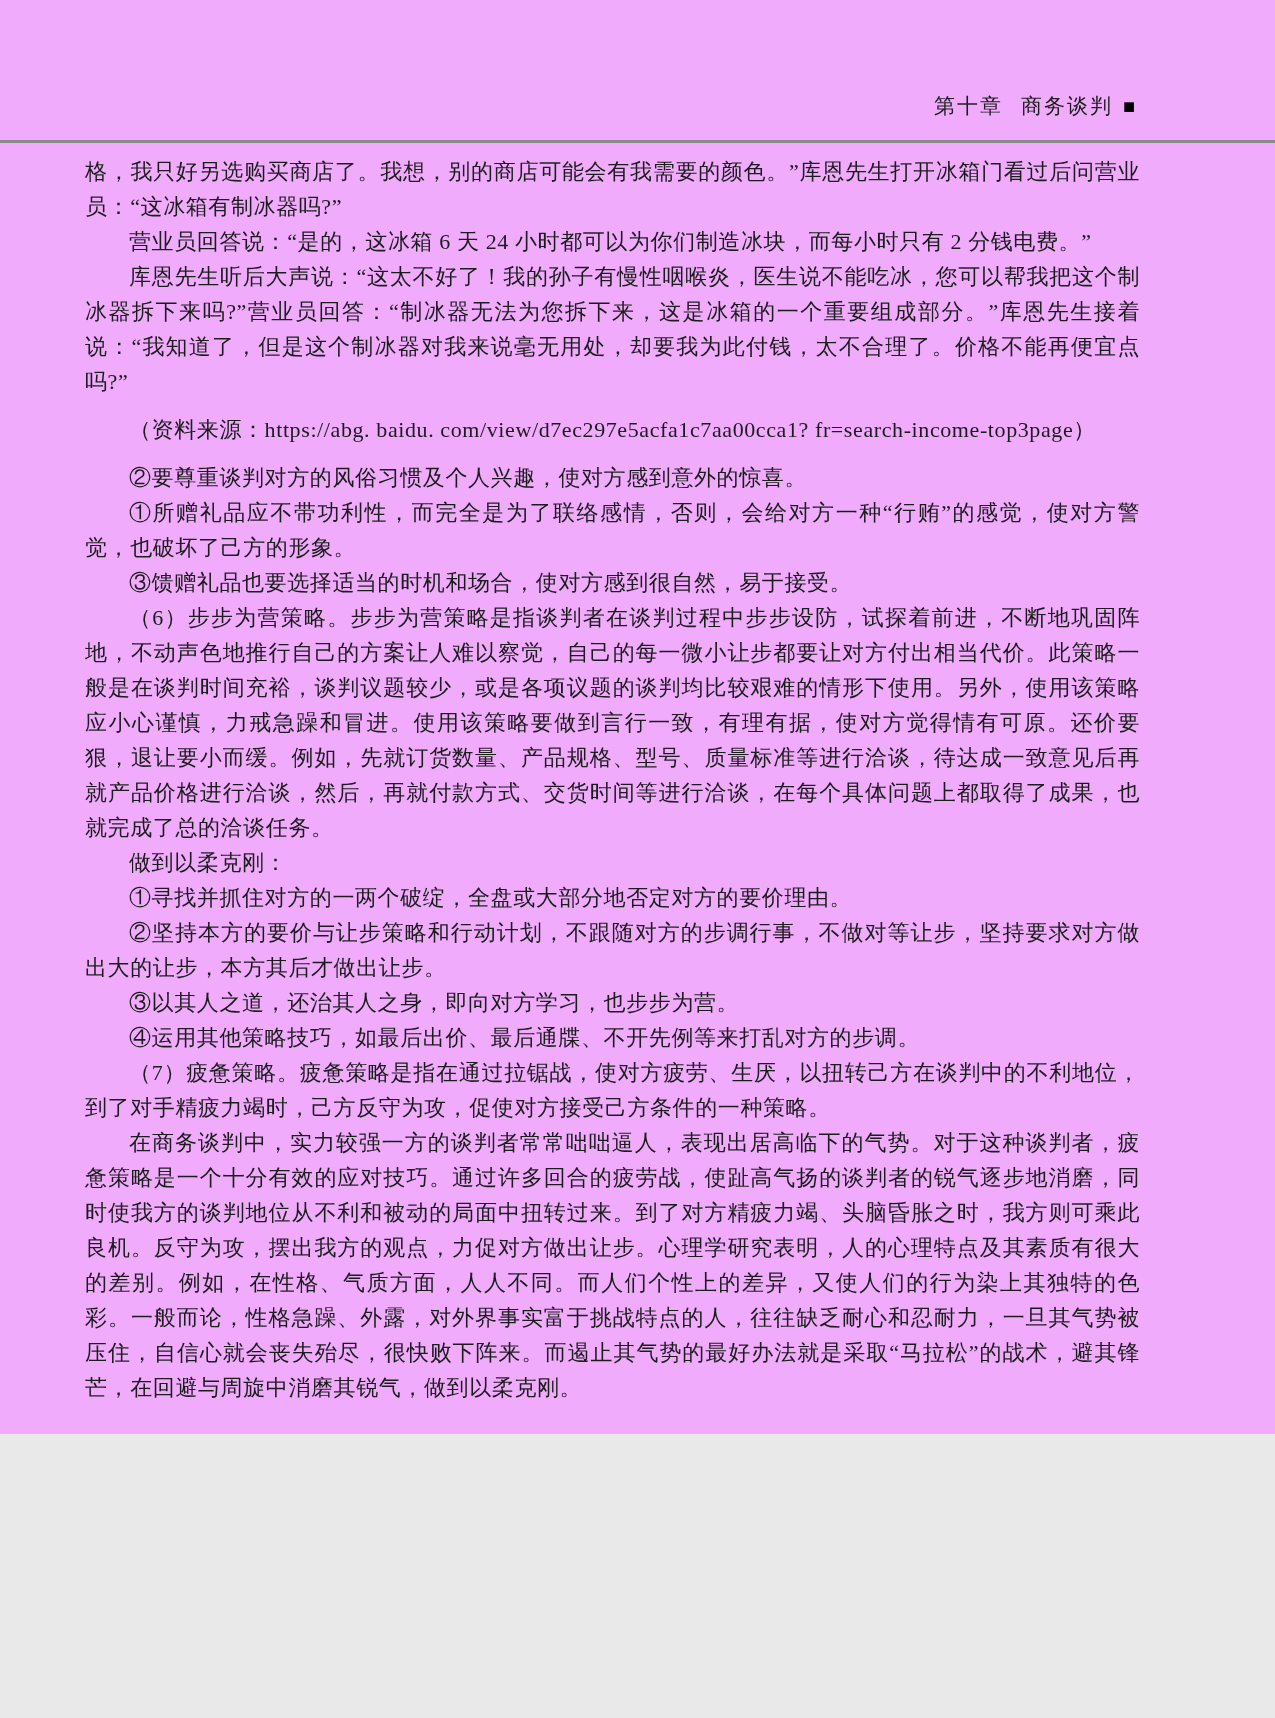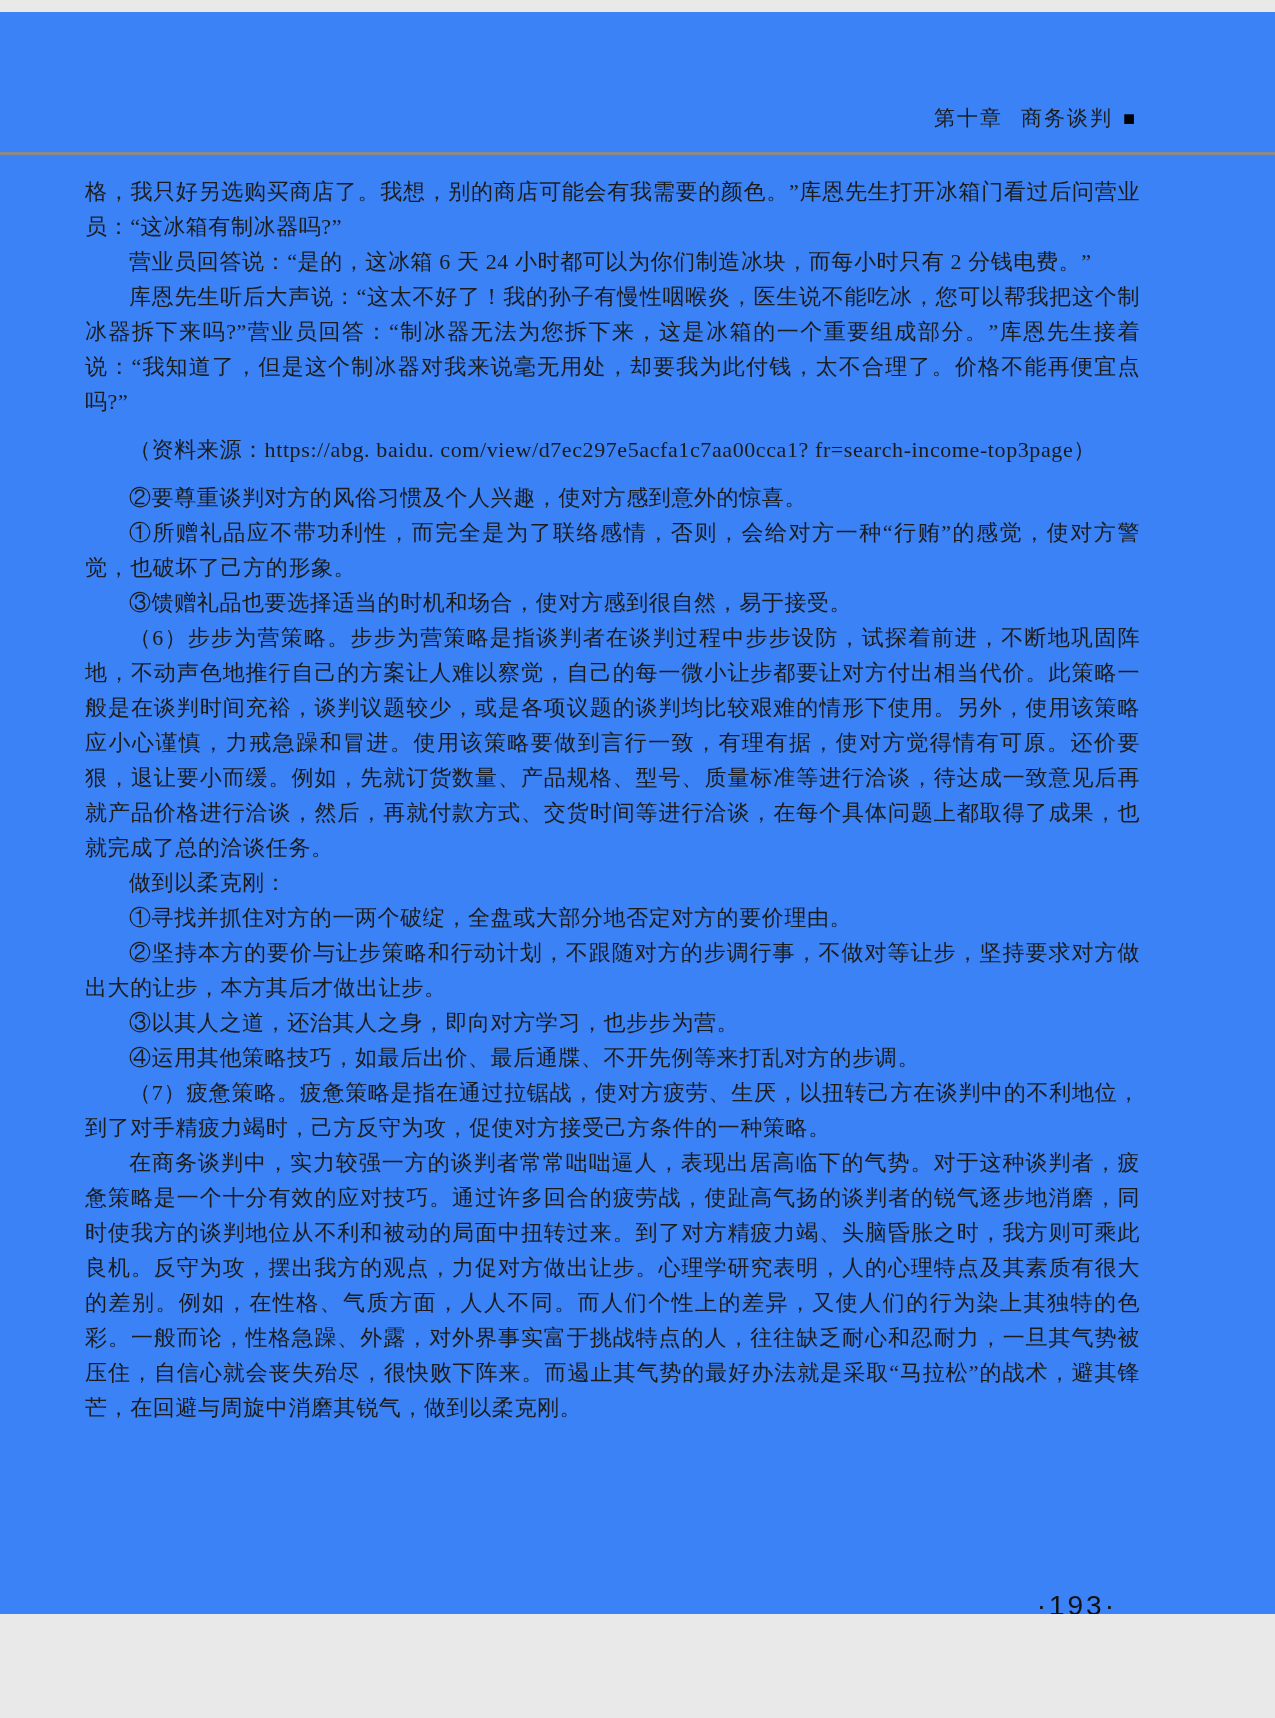--- a/index.html
+++ b/index.html
@@ -1,21 +1,21 @@
 <!DOCTYPE html>
 <html lang="zh"><head>
 <meta charset="utf-8">
 <style>
   html, body { margin: 0; padding: 0; background: #e9e9e9; }
   .page {
     position: relative;
     width: 1275px;
-    height: 1602px;
-    margin: 12px auto;
-    background: #3b82f6;
+    height: 1434px;
+    margin: 0 auto;
+    background: #f0abfc;
     font-family: "Liberation Serif", "DejaVu Serif", serif;
     color: #1c1c1c;
     overflow: hidden;
   }
   .running-head {
     position: absolute;
     top: 92px;
     left: 0;
     right: 140px;
     text-align: right;
@@ -34,21 +34,21 @@
   .head-rule {
     position: absolute;
     top: 140px;
     left: 0;
     width: 100%;
     height: 3px;
     background: #8a8a8a;
   }
   .content {
     position: absolute;
-    top: 162px;
+    top: 154px;
     left: 85px;
     width: 1055px;
     font-size: 22px;
     line-height: 35px;
     text-align: justify;
     letter-spacing: 0.6px;
   }
   .para { margin: 0; text-indent: 2em; }
   .para.no-indent { text-indent: 0; }
   .para.source { margin: 13px 0; }

